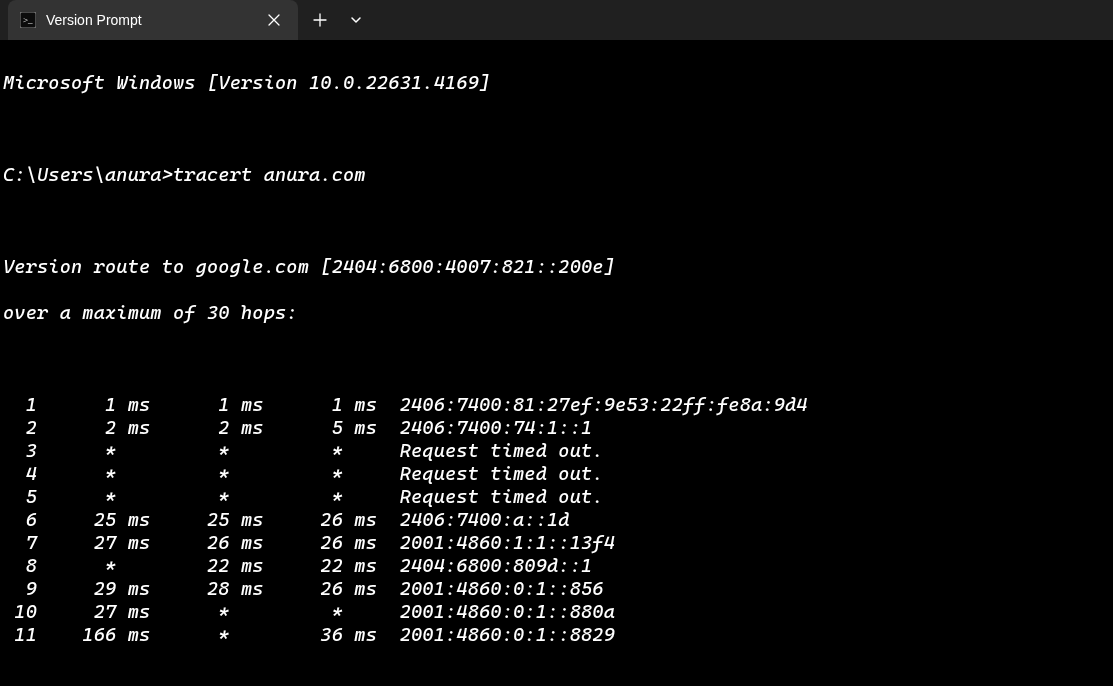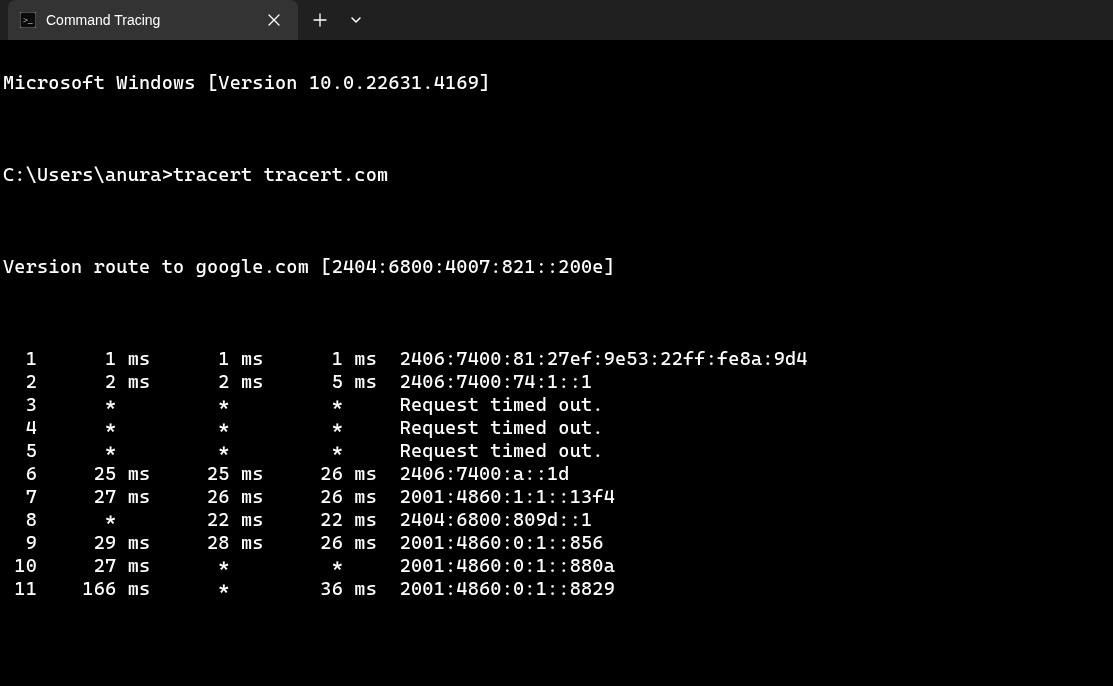--- a/index.html
+++ b/index.html
@@ -52,36 +52,36 @@
     flex: 1;
     background: #000000;
     color: #ffffff;
     font-size: 19px;
     line-height: 23px;
     padding: 8px 6px 6px 3px;
     white-space: pre;
     position: relative;
     letter-spacing: 0.2px;
   }
-  .line { white-space: pre; }
+  .line { white-space: pre; font-style: italic; }
 </style>
 </head>
 <body>
 
 <div class="window">
 
   <div class="titlebar">
     <div class="tab">
       <span class="tab-icon">
         <svg width="16" height="16" viewBox="0 0 16 16">
           <rect x="0" y="0" width="16" height="16" rx="2" fill="#0c0c0c" stroke="#888" stroke-width="1"></rect>
           <text x="3" y="11" font-size="9" fill="#ffffff" font-family="Consolas">&gt;_</text>
         </svg>
       </span>
-      <span class="tab-title">Command Tracing</span>
+      <span class="tab-title">Version Prompt</span>
       <span class="tab-close">
         <svg width="12" height="12" viewBox="0 0 12 12">
             <path d="M1 1 L11 11 M11 1 L1 11" stroke="#ffffff" stroke-width="1.3" stroke-linecap="round"></path>
           </svg>
       </span>
     </div>
     <div class="titlebar-actions">
       <div class="titlebar-btn">
         <svg width="14" height="14" viewBox="0 0 14 14">
             <path d="M7 1 V13 M1 7 H13" stroke="#ffffff" stroke-width="1.3" stroke-linecap="round"></path>
@@ -91,23 +91,24 @@
         <svg width="12" height="12" viewBox="0 0 12 12">
             <path d="M2 4 L6 8 L10 4" stroke="#ffffff" stroke-width="1.5" fill="none" stroke-linecap="round" stroke-linejoin="round"></path>
           </svg>
       </div>
     </div>
   </div>
 
   <div class="terminal">
 <div class="line">Microsoft Windows [Version 10.0.22631.4169]</div>
 <div class="line"> </div>
-<div class="line"><span>C:\Users\anura&gt;</span><span>tracert tracert.com</span></div>
+<div class="line"><span>C:\Users\anura&gt;</span><span>tracert anura.com</span></div>
 <div class="line"> </div>
 <div class="line">Version route to google.com [2404:6800:4007:821::200e]</div>
+<div class="line">over a maximum of 30 hops:</div>
 <div class="line"> </div>
 <div id="hops-container"><div class="line">  1      1 ms      1 ms      1 ms  2406:7400:81:27ef:9e53:22ff:fe8a:9d4</div><div class="line">  2      2 ms      2 ms      5 ms  2406:7400:74:1::1</div><div class="line">  3      *         *         *     Request timed out.</div><div class="line">  4      *         *         *     Request timed out.</div><div class="line">  5      *         *         *     Request timed out.</div><div class="line">  6     25 ms     25 ms     26 ms  2406:7400:a::1d</div><div class="line">  7     27 ms     26 ms     26 ms  2001:4860:1:1::13f4</div><div class="line">  8      *        22 ms     22 ms  2404:6800:809d::1</div><div class="line">  9     29 ms     28 ms     26 ms  2001:4860:0:1::856</div><div class="line"> 10     27 ms      *         *     2001:4860:0:1::880a</div><div class="line"> 11    166 ms      *        36 ms  2001:4860:0:1::8829</div></div>
 
 
 
 
 
     
   </div>
 

